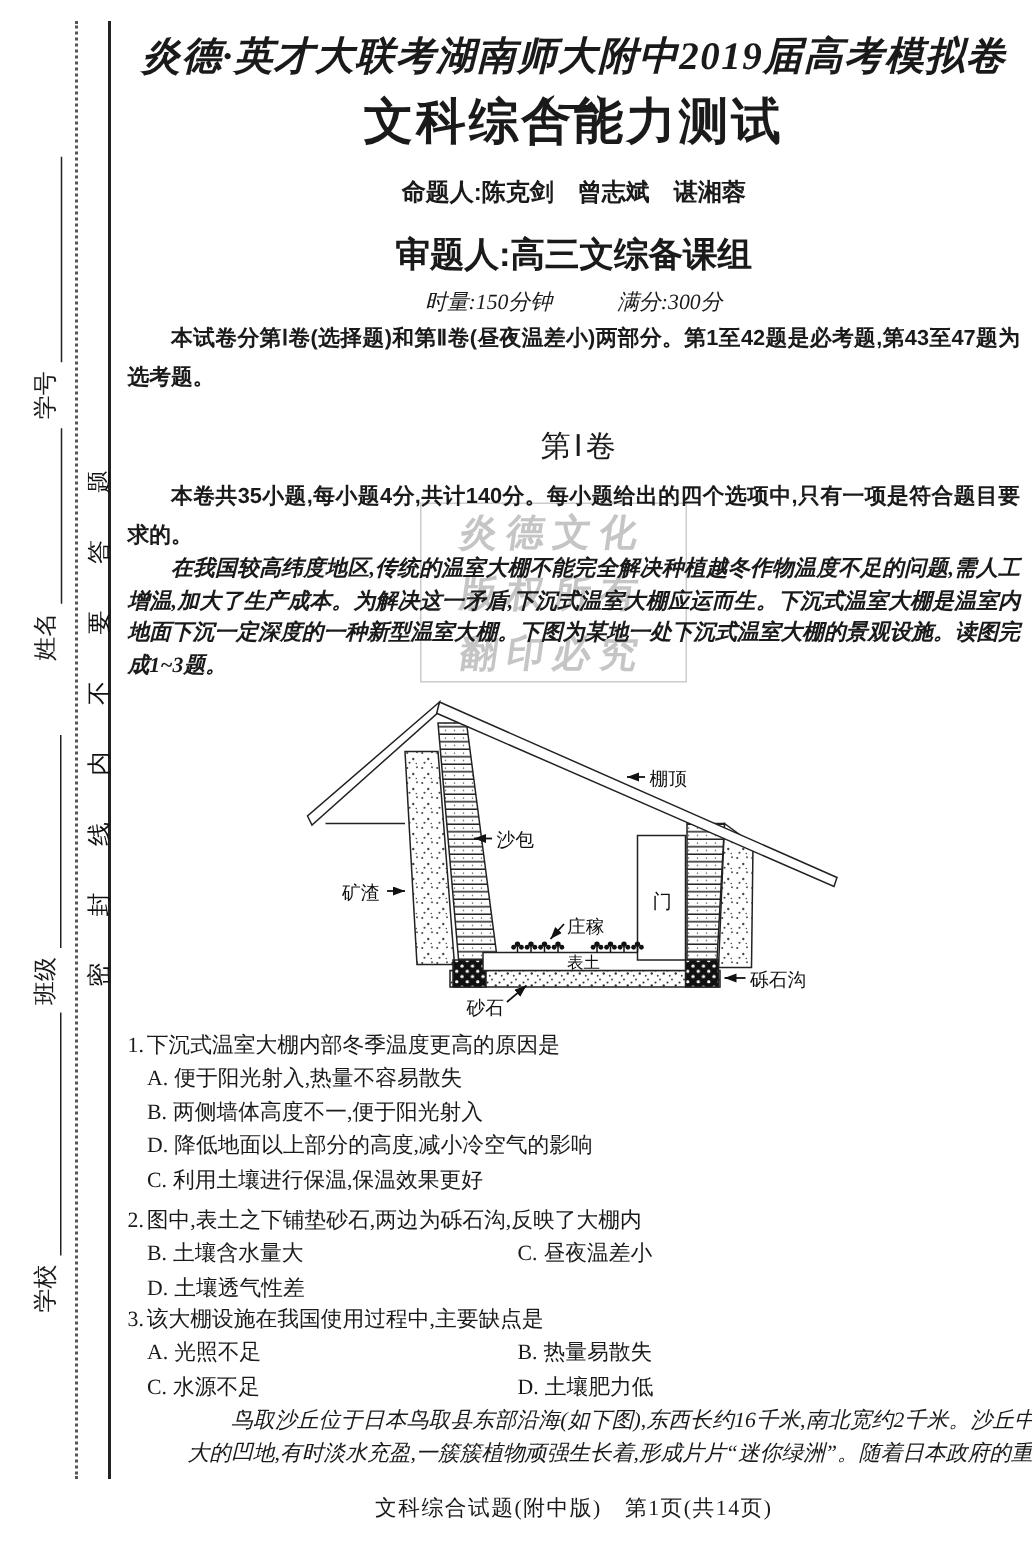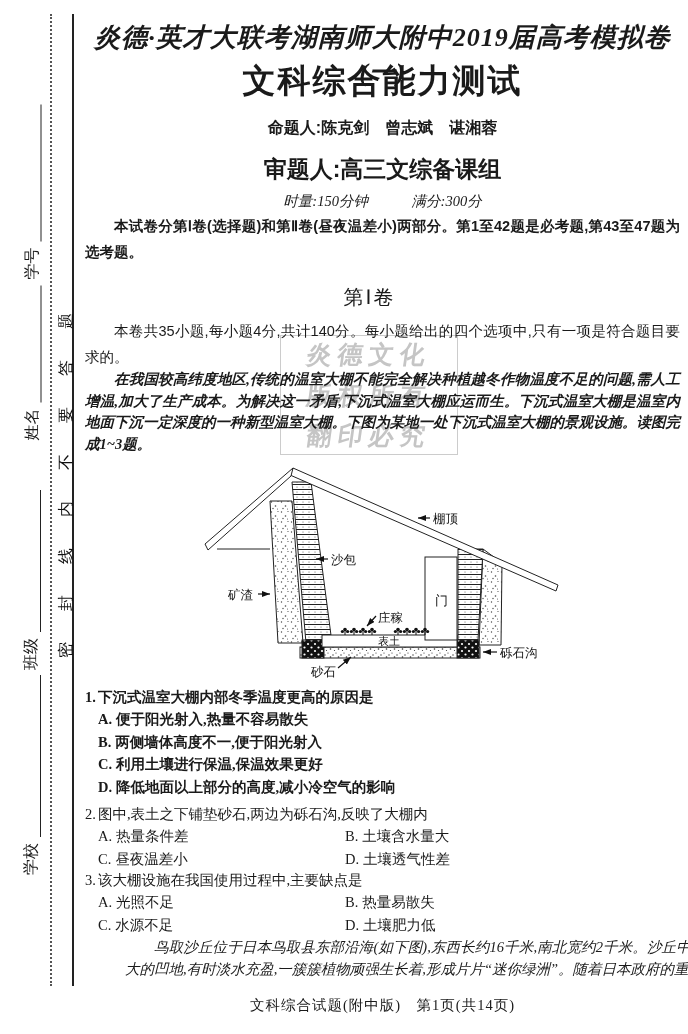--- a/index.html
+++ b/index.html
@@ -46,28 +46,28 @@
   .h1 { left:85px; top:20px; width:595px; font-size:26px; font-weight:bold; font-style:italic; letter-spacing:1px; }
   .title { left:85px; top:59px; width:595px; font-size:33px; font-weight:bold; letter-spacing:2px; }
   .setters { left:85px; top:118px; width:595px; font-size:16px; font-weight:bold; }
   .reviewers { left:85px; top:154px; width:595px; font-size:23px; font-weight:bold; }
   .meta { left:85px; top:192px; width:595px; font-size:14.5px; }
   .meta span { display:inline-block; margin:0 20px; }
 
   
   .para { left:85px; width:595px; text-align:justify; text-indent:2em; }
   .p-intro { top:213px; font-size:14.5px; font-weight:bold; line-height:26px; font-family:"Liberation Sans", sans-serif; }
-  .sec1 { left:72px; top:284px; width:595px; font-size:20px; letter-spacing:2px; }
-  .p-note { top:318px; font-size:14.5px; font-weight:normal; line-height:26px; font-family:"Liberation Sans", sans-serif; }
+  .sec1 { left:89px; top:284px; width:595px; font-size:20px; letter-spacing:2px; }
+  .p-note { top:318px; font-size:14.5px; font-weight:bold; line-height:26px; font-family:"Liberation Sans", sans-serif; }
   .p-pass1 { top:369px; font-size:14.5px; line-height:21.6px; font-style:italic;font-weight:bold; }
   .p-pass2 { top:936px; font-size:14.5px; line-height:22.4px; font-style:italic;margin-left:40px; }
 
   
   .q { left:85px; width:595px; font-size:14.5px; line-height:22.4px; }
-  .q1 { top:686px;font-weight:bold; } .q2 { top:803px; } .q3 { top:869px; }
+  .q1 { top:686px; } .q2 { top:803px; } .q3 { top:869px; }
   .stem .qnum { margin-right:2px; }
   .opts { margin-left:13px; }
   .optgrid { margin-left:13px; display:grid; grid-template-columns:247px auto; }
   .opt-label { margin-right:4px; }
 
   .footer { left:85px; top:996px; width:595px; font-size:14.5px; letter-spacing:1px; }
 
   .diagram { left:180px; top:460px; }
   .diagram text { font-family:"Liberation Serif", serif; }
 </style>
@@ -209,31 +209,30 @@
   </g>
 </svg>
 
 <div class="abs content-z q q1">
   <div class="stem">
     <span class="qnum">1.</span><span>下沉式温室大棚内部冬季温度更高的原因是</span>
   </div>
   <div class="opts">
     <div><span class="opt-label">A.</span><span>便于阳光射入,热量不容易散失</span></div>
     <div><span class="opt-label">B.</span><span>两侧墙体高度不一,便于阳光射入</span></div>
+    <div><span class="opt-label">D.</span><span>降低地面以上部分的高度,减小冷空气的影响</span></div>
     <div><span class="opt-label">C.</span><span>利用土壤进行保温,保温效果更好</span></div>
-    <div><span class="opt-label">D.</span><span>降低地面以上部分的高度,减小冷空气的影响</span></div>
   </div>
 </div>
 
 <div class="abs content-z q q2">
   <div class="stem">
     <span class="qnum">2.</span><span>图中,表土之下铺垫砂石,两边为砾石沟,反映了大棚内</span>
   </div>
   <div class="optgrid">
-    <div><span class="opt-label">A.</span><span>热量条件差</span></div>
     <div><span class="opt-label">B.</span><span>土壤含水量大</span></div>
     <div><span class="opt-label">C.</span><span>昼夜温差小</span></div>
     <div><span class="opt-label">D.</span><span>土壤透气性差</span></div>
   </div>
 </div>
 
 <div class="abs content-z q q3">
   <div class="stem">
     <span class="qnum">3.</span><span>该大棚设施在我国使用过程中,主要缺点是</span>
   </div>

